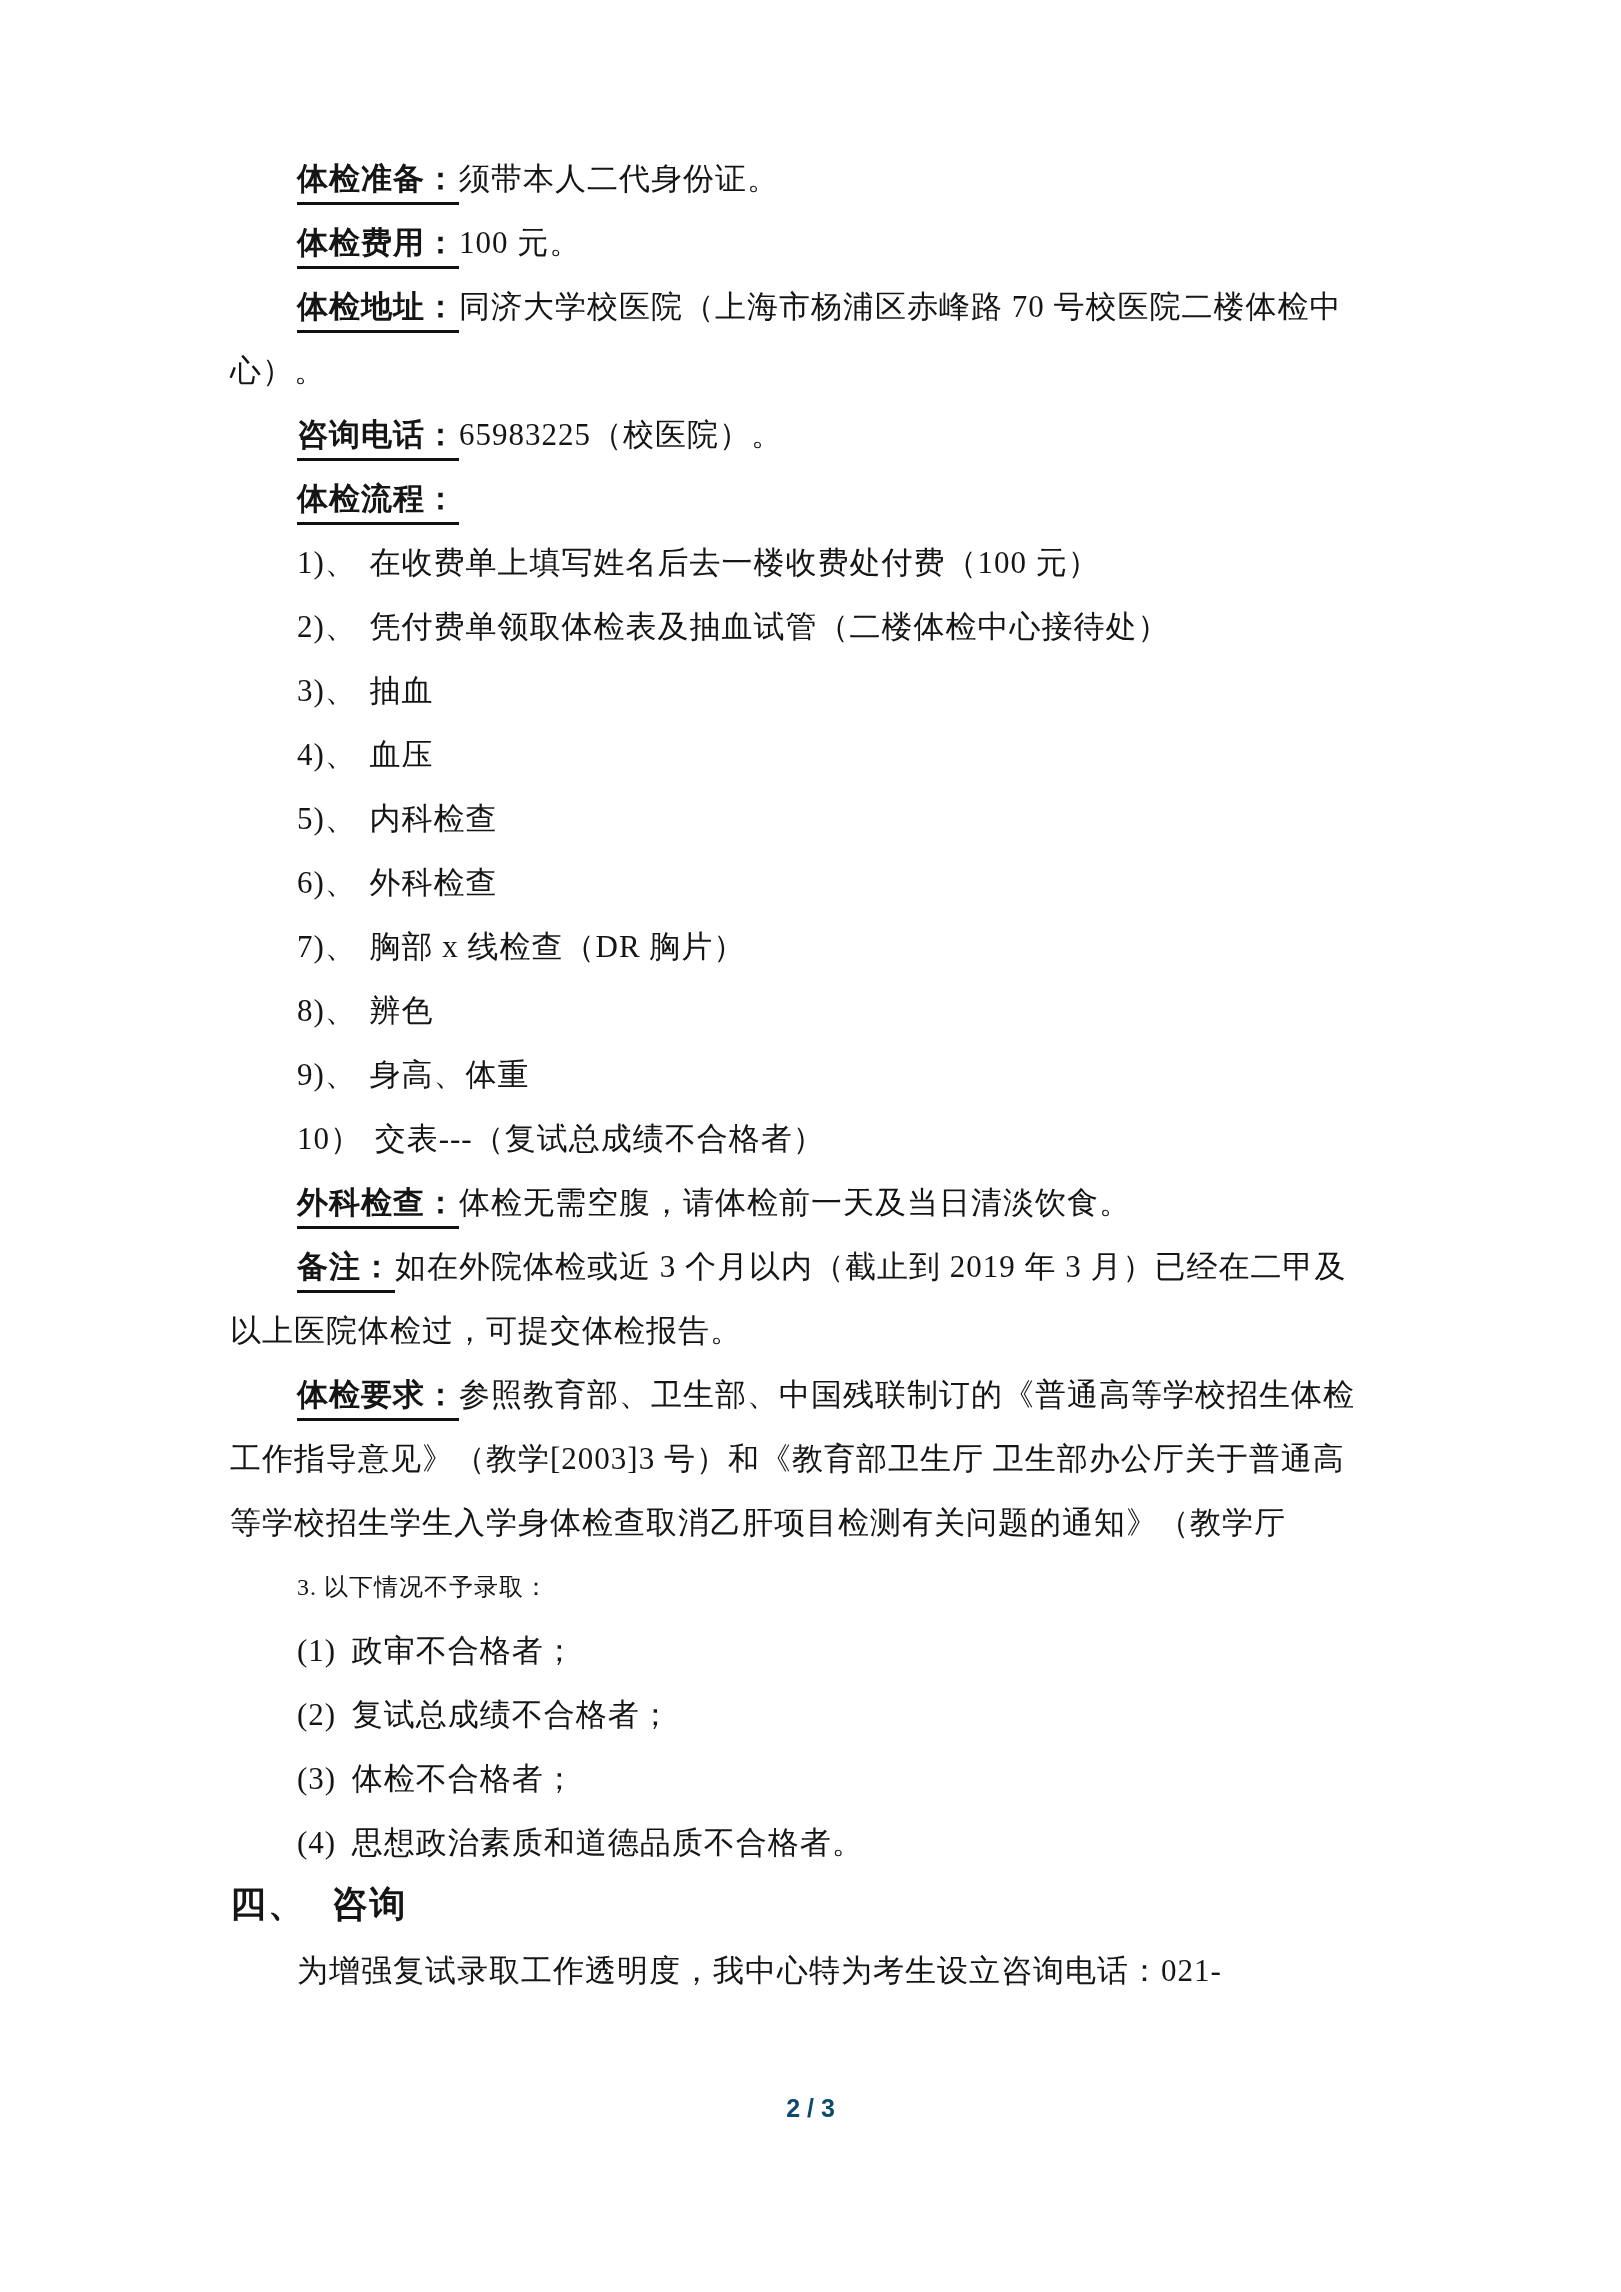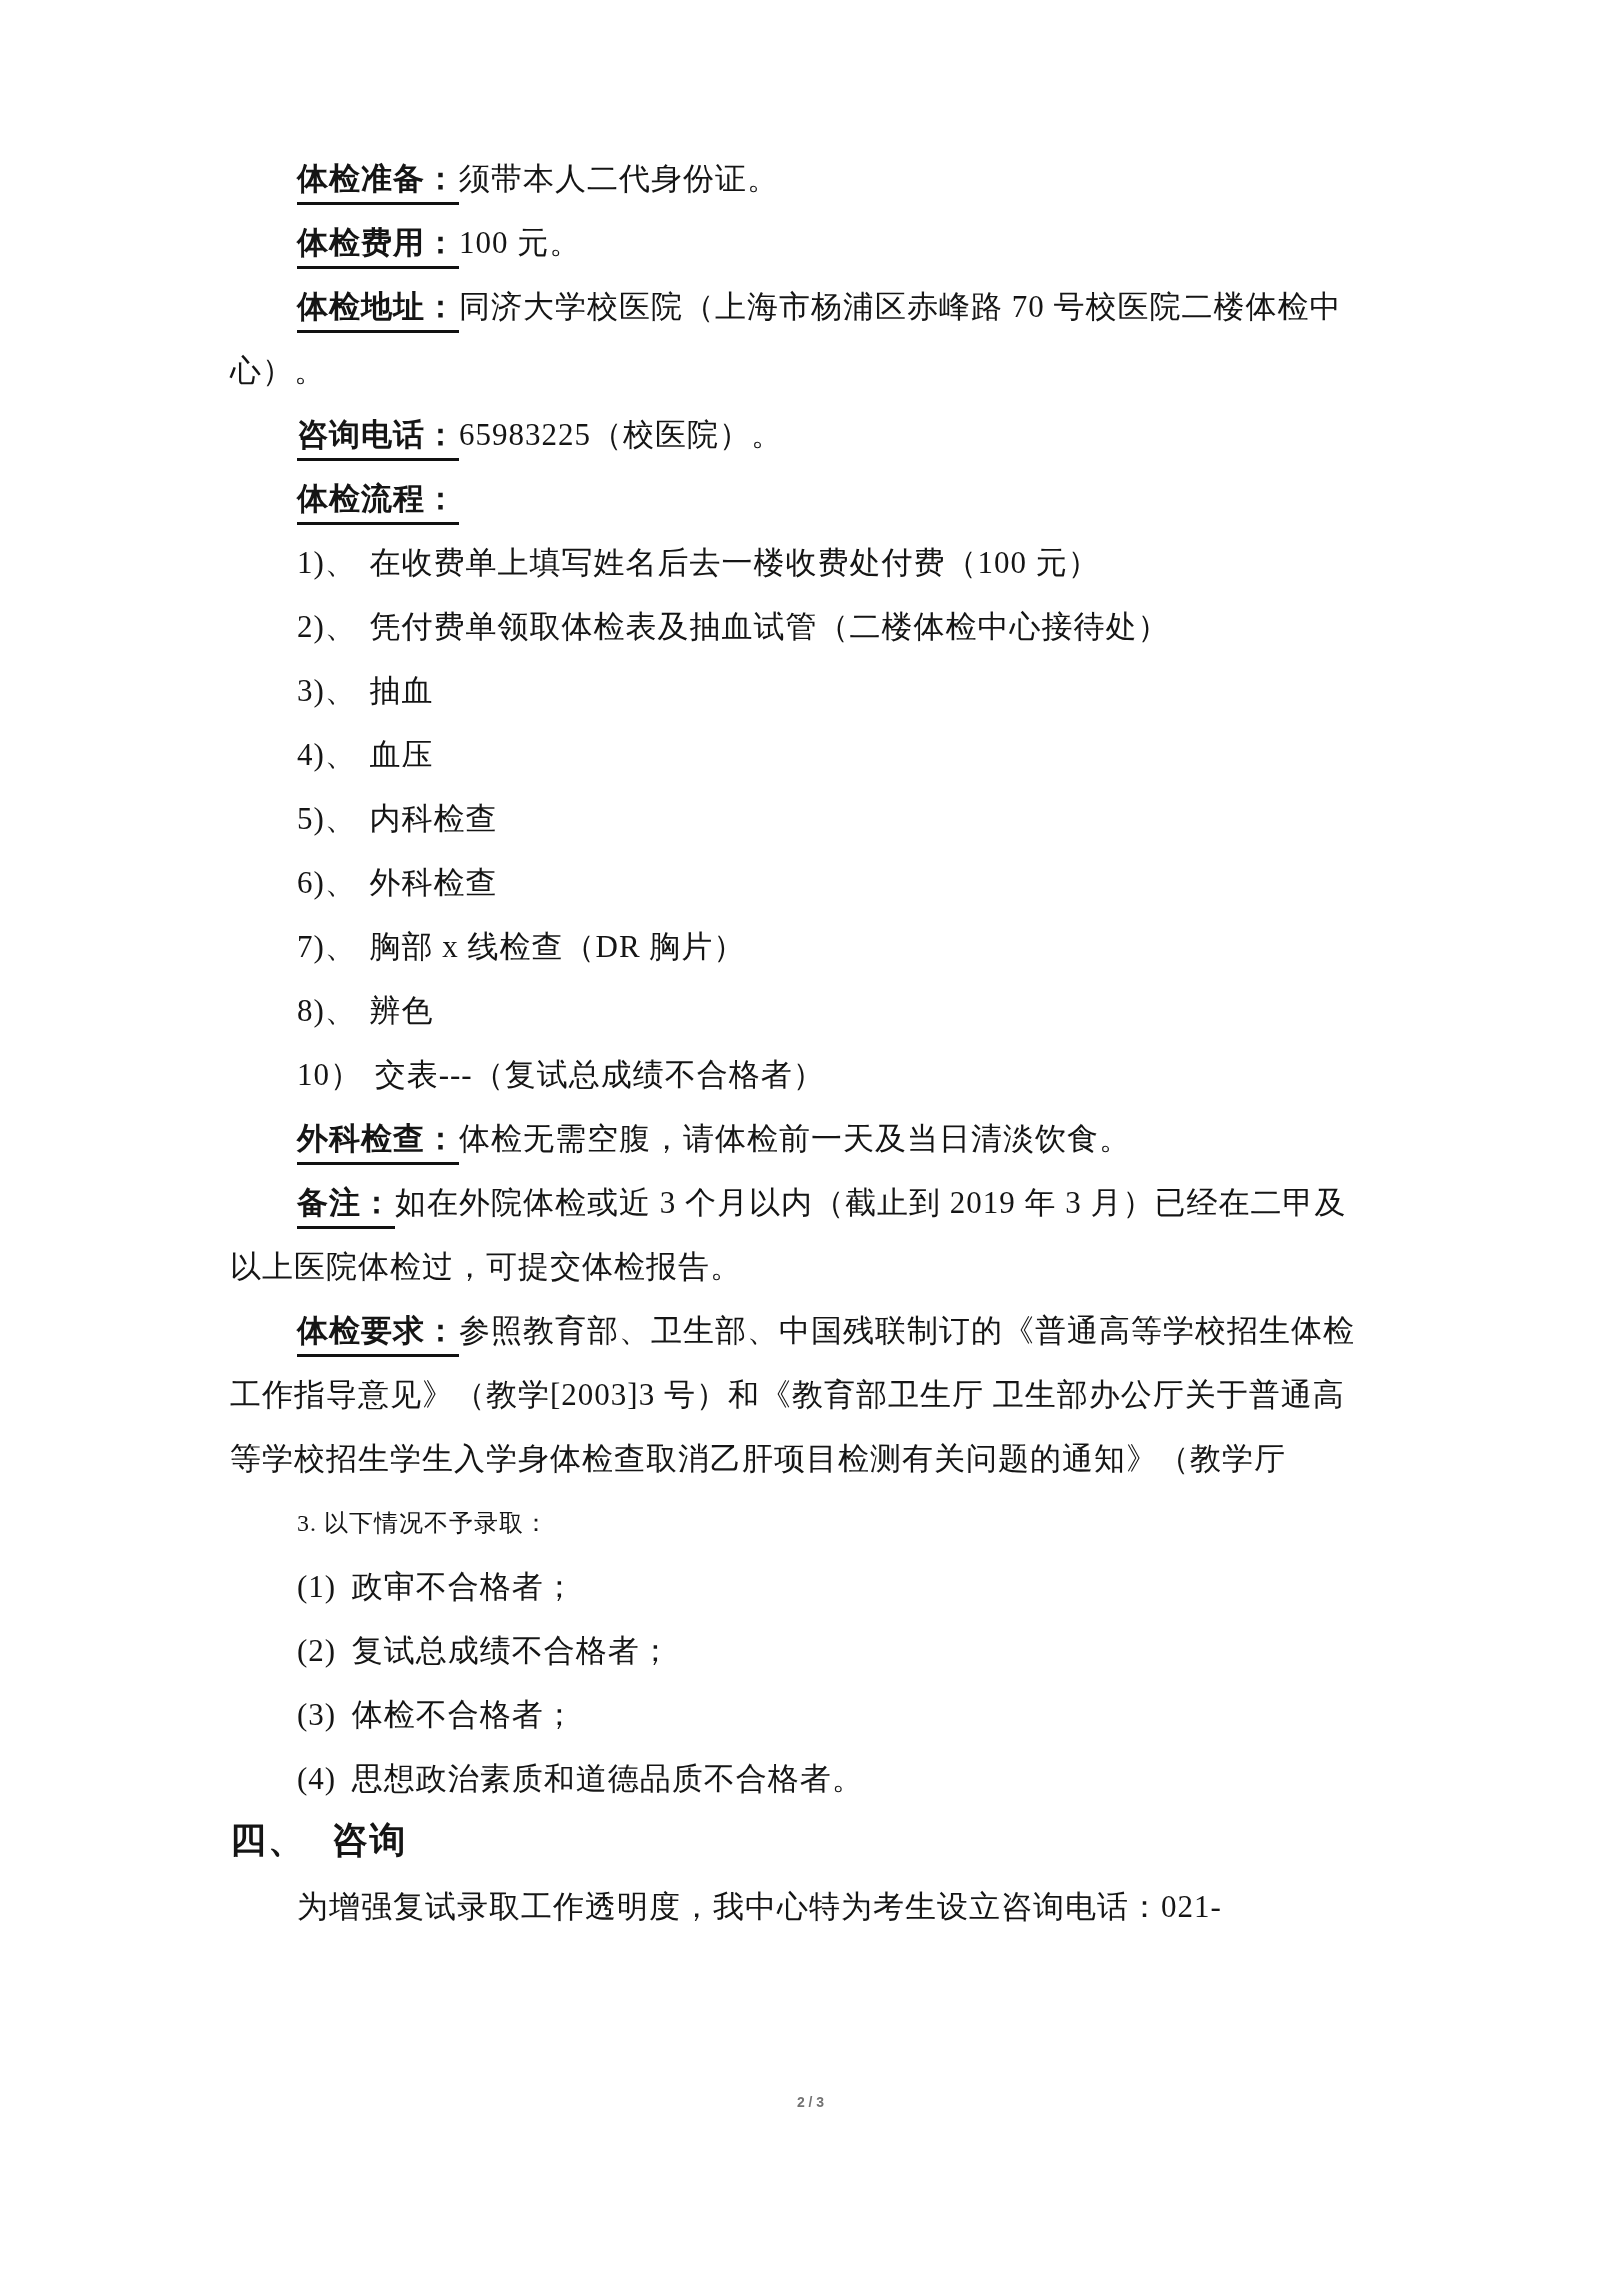--- a/index.html
+++ b/index.html
@@ -39,24 +39,24 @@
     font-weight:bold;
     font-size:36px;
     font-family:Liberation Mono, monospace;
     letter-spacing:2px;
   }
   .section .secnum{display:inline-block;margin-right:25.5px;}
   .footer{
     position:absolute;
     left:0;top:2094px;width:100%;
     text-align:center;
-    font-size:14px;
+    font-size:25px;
     font-weight:bold;
     font-family:"Liberation Sans","DejaVu Sans",sans-serif;
-    color:#737373;
+    color:#0c4a6e;
   }
 </style>
 </head>
 <body>
 
 <div class="page">
   <div class="doc" id="doc-body">
       <div class="line indent"><span class="label">体检准备：</span><span>须带本人二代身份证。</span></div>
       <div class="line indent"><span class="label">体检费用：</span><span>100 元。</span></div>
       <div class="line indent"><span class="label">体检地址：</span><span>同济大学校医院（上海市杨浦区赤峰路 70 号校医院二楼体检中</span></div>
@@ -64,20 +64,21 @@
       <div class="line indent"><span class="label">咨询电话：</span><span>65983225（校医院）。</span></div>
       <div class="line indent"><span class="label">体检流程：</span></div>
       <div class="line indent"><span class="marker">1)、</span><span>在收费单上填写姓名后去一楼收费处付费（100 元）</span></div>
       <div class="line indent"><span class="marker">2)、</span><span>凭付费单领取体检表及抽血试管（二楼体检中心接待处）</span></div>
       <div class="line indent"><span class="marker">3)、</span><span>抽血</span></div>
       <div class="line indent"><span class="marker">4)、</span><span>血压</span></div>
       <div class="line indent"><span class="marker">5)、</span><span>内科检查</span></div>
       <div class="line indent"><span class="marker">6)、</span><span>外科检查</span></div>
       <div class="line indent"><span class="marker">7)、</span><span>胸部 x 线检查（DR 胸片）</span></div>
       <div class="line indent"><span class="marker">8)、</span><span>辨色</span></div>
+      <div class="line indent"><span class="marker">9)、</span><span>身高、体重</span></div>
       <div class="line indent"><span class="marker">10）</span><span>交表---（复试总成绩不合格者）</span></div>
       <div class="line indent"><span class="label">外科检查：</span><span>体检无需空腹，请体检前一天及当日清淡饮食。</span></div>
       <div class="line indent"><span class="label">备注：</span><span>如在外院体检或近 3 个月以内（截止到 2019 年 3 月）已经在二甲及</span></div>
       <div class="line"><span>以上医院体检过，可提交体检报告。</span></div>
       <div class="line indent"><span class="label">体检要求：</span><span>参照教育部、卫生部、中国残联制订的《普通高等学校招生体检</span></div>
       <div class="line"><span>工作指导意见》（教学[2003]3 号）和《教育部卫生厅 卫生部办公厅关于普通高</span></div>
       <div class="line"><span>等学校招生学生入学身体检查取消乙肝项目检测有关问题的通知》（教学厅</span></div>
       <div class="line indent heading"><span>3. 以下情况不予录取：</span></div>
       <div class="line indent"><span class="marker2">(1)</span><span>政审不合格者；</span></div>
       <div class="line indent"><span class="marker2">(2)</span><span>复试总成绩不合格者；</span></div>

